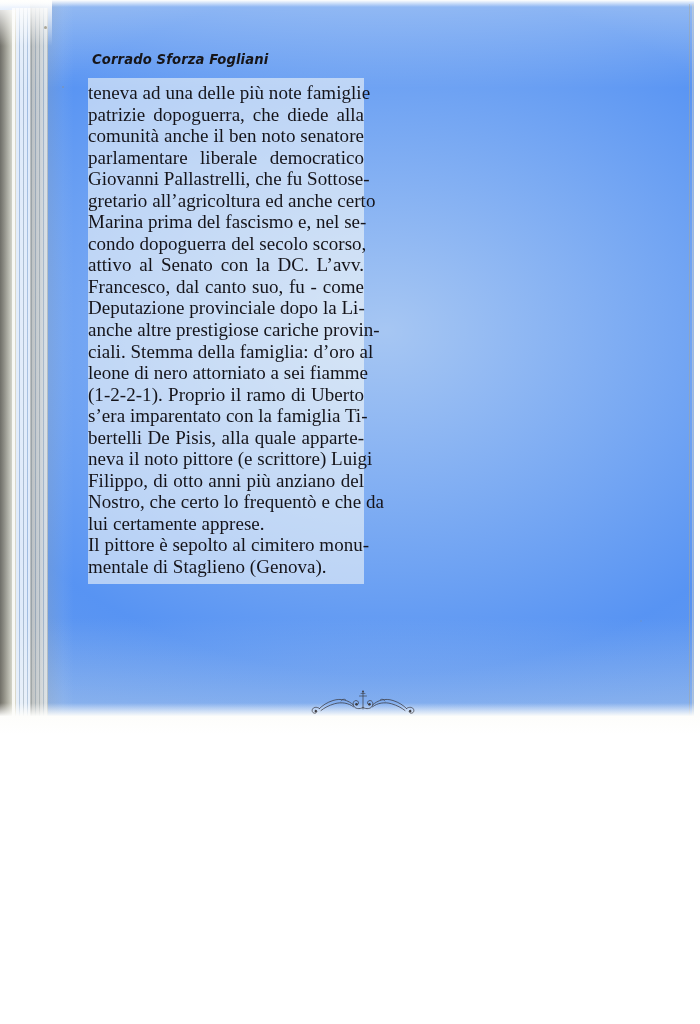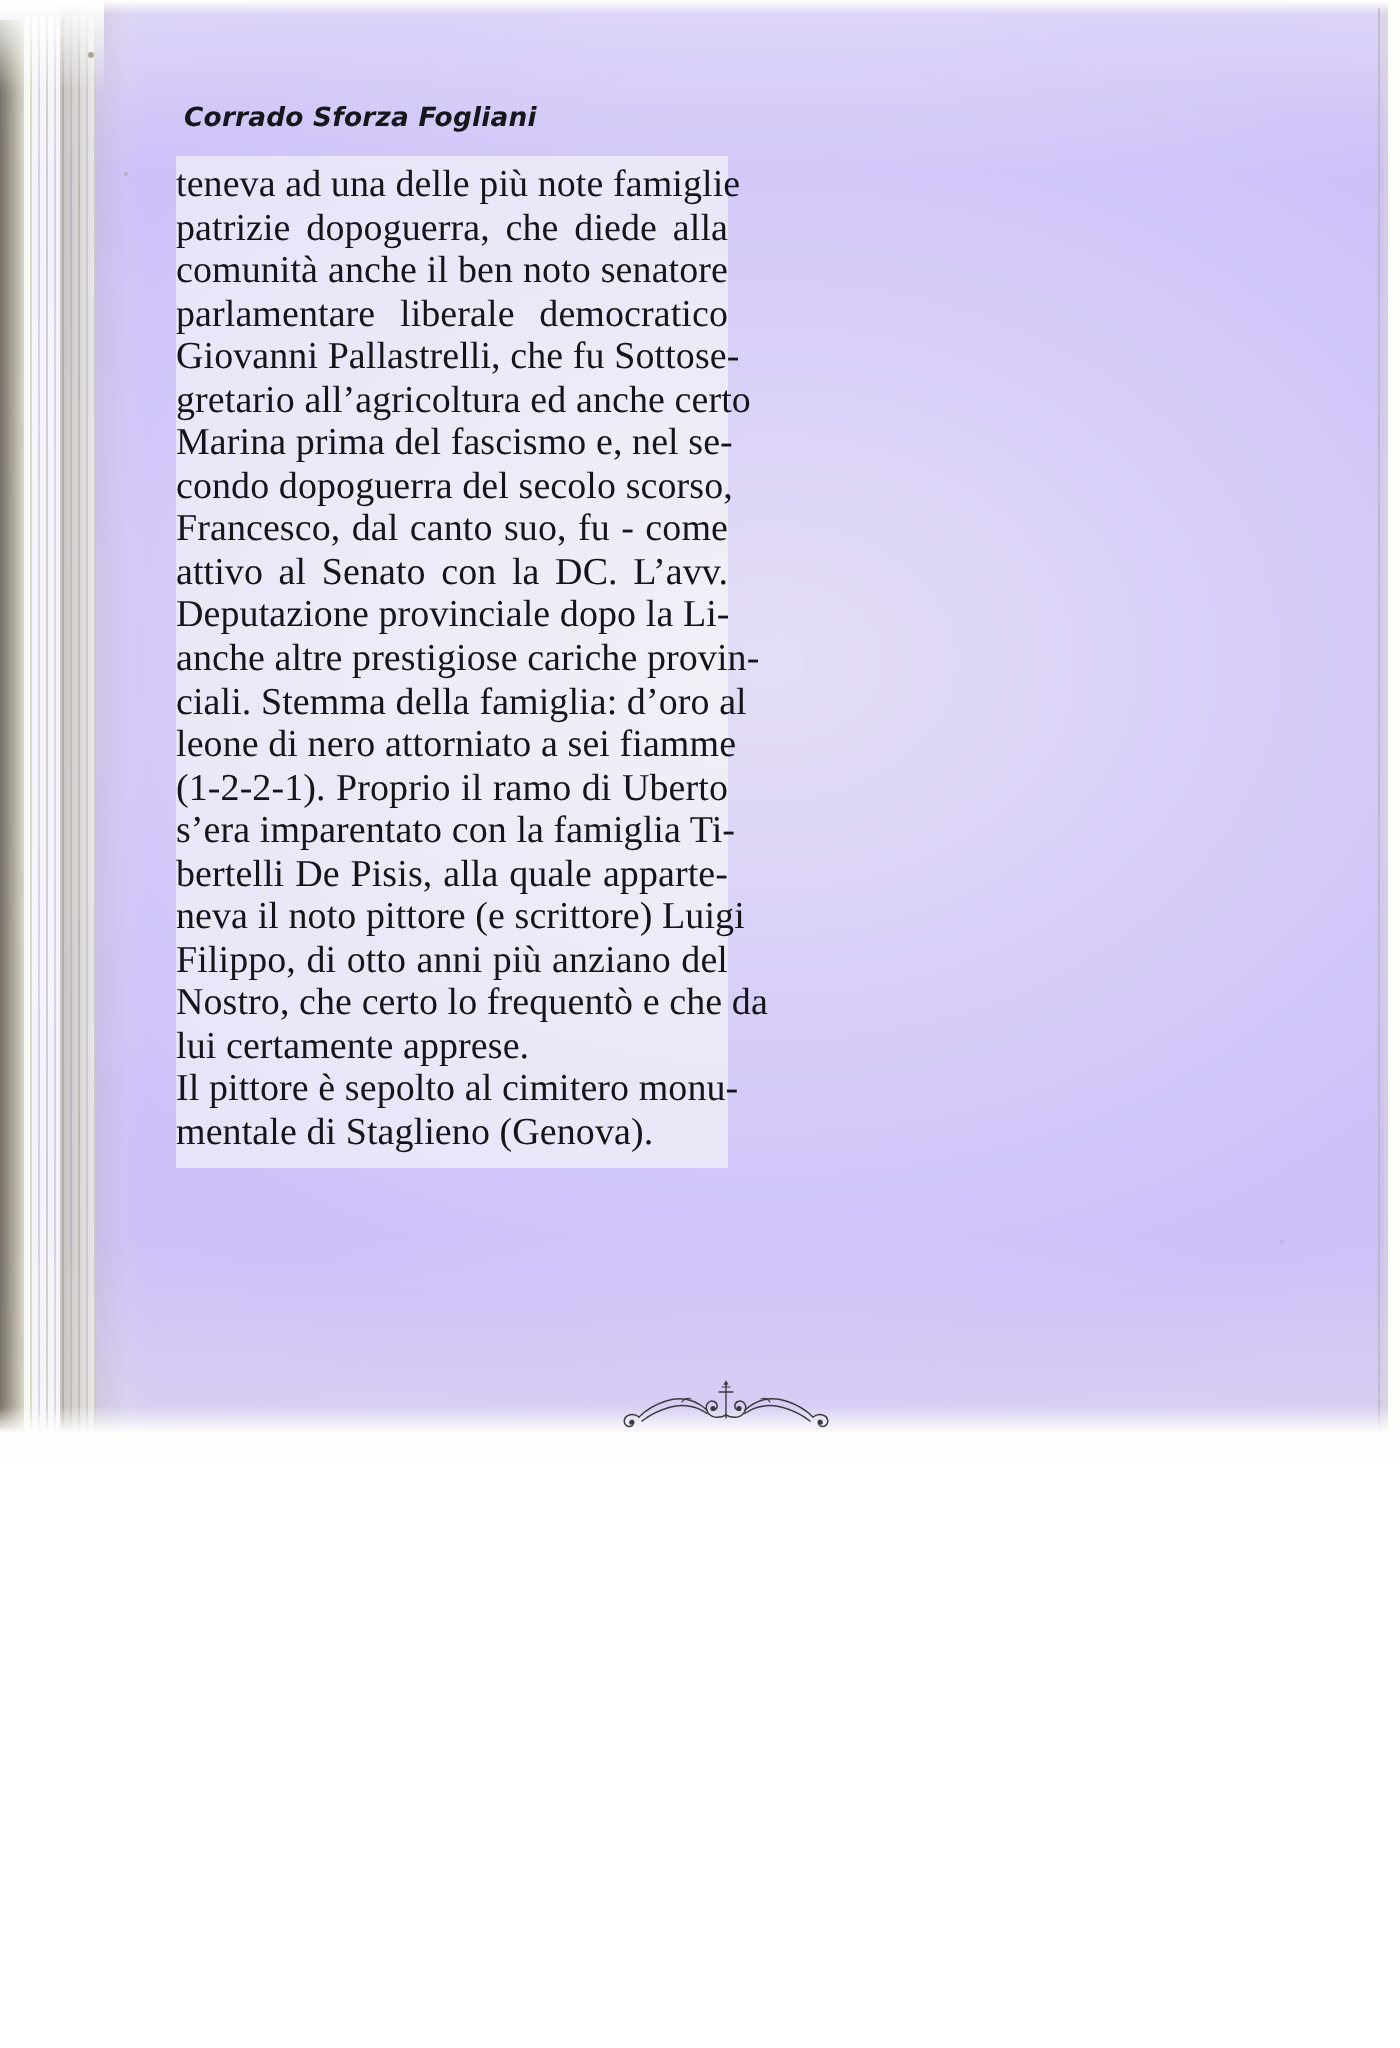--- a/index.html
+++ b/index.html
@@ -12,21 +12,21 @@
     height: 1024px;
     overflow: hidden;
     font-family: "Liberation Serif", "DejaVu Serif", serif;
   }
 
   
   #scan-page {
     position: relative;
     width: 700px;
     height: 735px;
-    background: #c4b5fd;
+    background: #3b82f6;
     overflow: hidden;
   }
 
   
   .paper-tone {
     position: absolute;
     inset: 0;
     background:
       radial-gradient(ellipse 120% 85% at 55% 45%,
          rgba(255,255,240,0.55) 0%,
@@ -274,22 +274,22 @@
   <div id="text-block">
     <p class="para">
         <span class="ln">teneva ad una delle più note famiglie</span>
         <span class="ln">patrizie dopoguerra, che diede alla</span>
         <span class="ln">comunità anche il ben noto senatore</span>
         <span class="ln">parlamentare liberale democratico</span>
         <span class="ln">Giovanni Pallastrelli, che fu Sottose-</span>
         <span class="ln">gretario all’agricoltura ed anche certo</span>
         <span class="ln">Marina prima del fascismo e, nel se-</span>
         <span class="ln">condo dopoguerra del secolo scorso,</span>
+        <span class="ln">attivo al Senato con la DC. L’avv.</span>
         <span class="ln">Francesco, dal canto suo, fu - come</span>
-        <span class="ln">attivo al Senato con la DC. L’avv.</span>
         <span class="ln">Deputazione provinciale dopo la Li-</span>
         <span class="ln">anche altre prestigiose cariche provin-</span>
         <span class="ln">ciali. Stemma della famiglia: d’oro al</span>
         <span class="ln">leone di nero attorniato a  sei fiamme</span>
         <span class="ln">(1-2-2-1). Proprio il ramo di Uberto</span>
         <span class="ln">s’era imparentato con la famiglia Ti-</span>
         <span class="ln">bertelli De Pisis, alla quale apparte-</span>
         <span class="ln">neva il noto pittore (e scrittore) Luigi</span>
         <span class="ln">Filippo, di otto anni più anziano del</span>
         <span class="ln">Nostro, che certo lo frequentò e che da</span>

